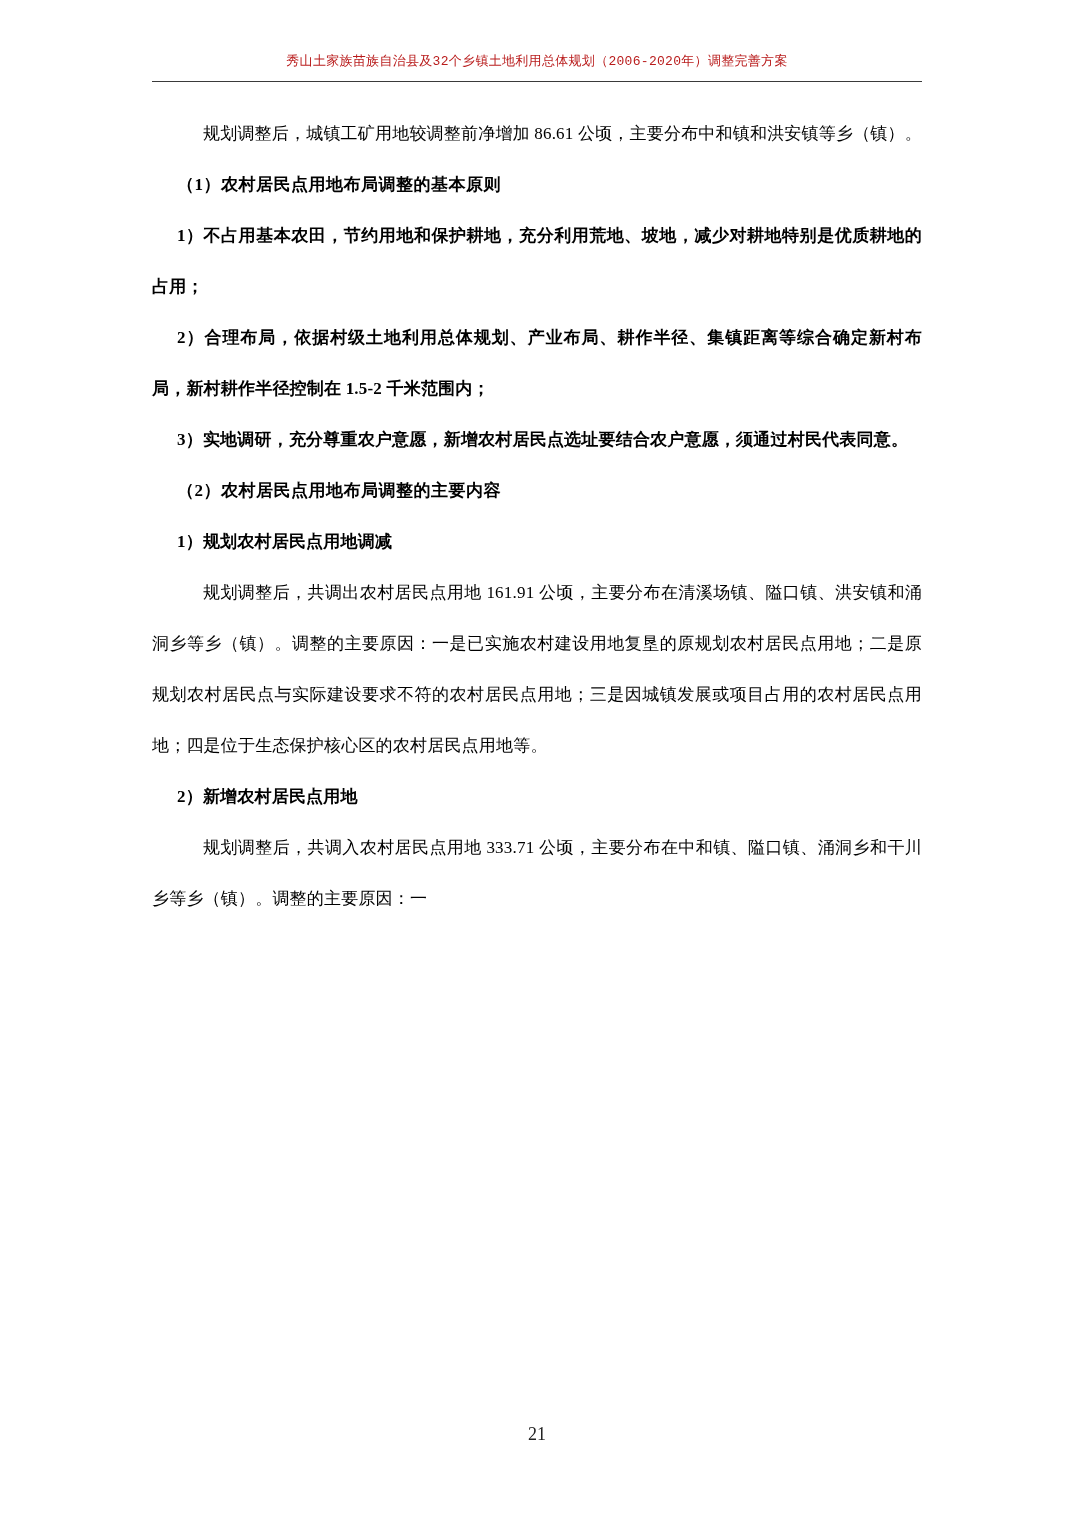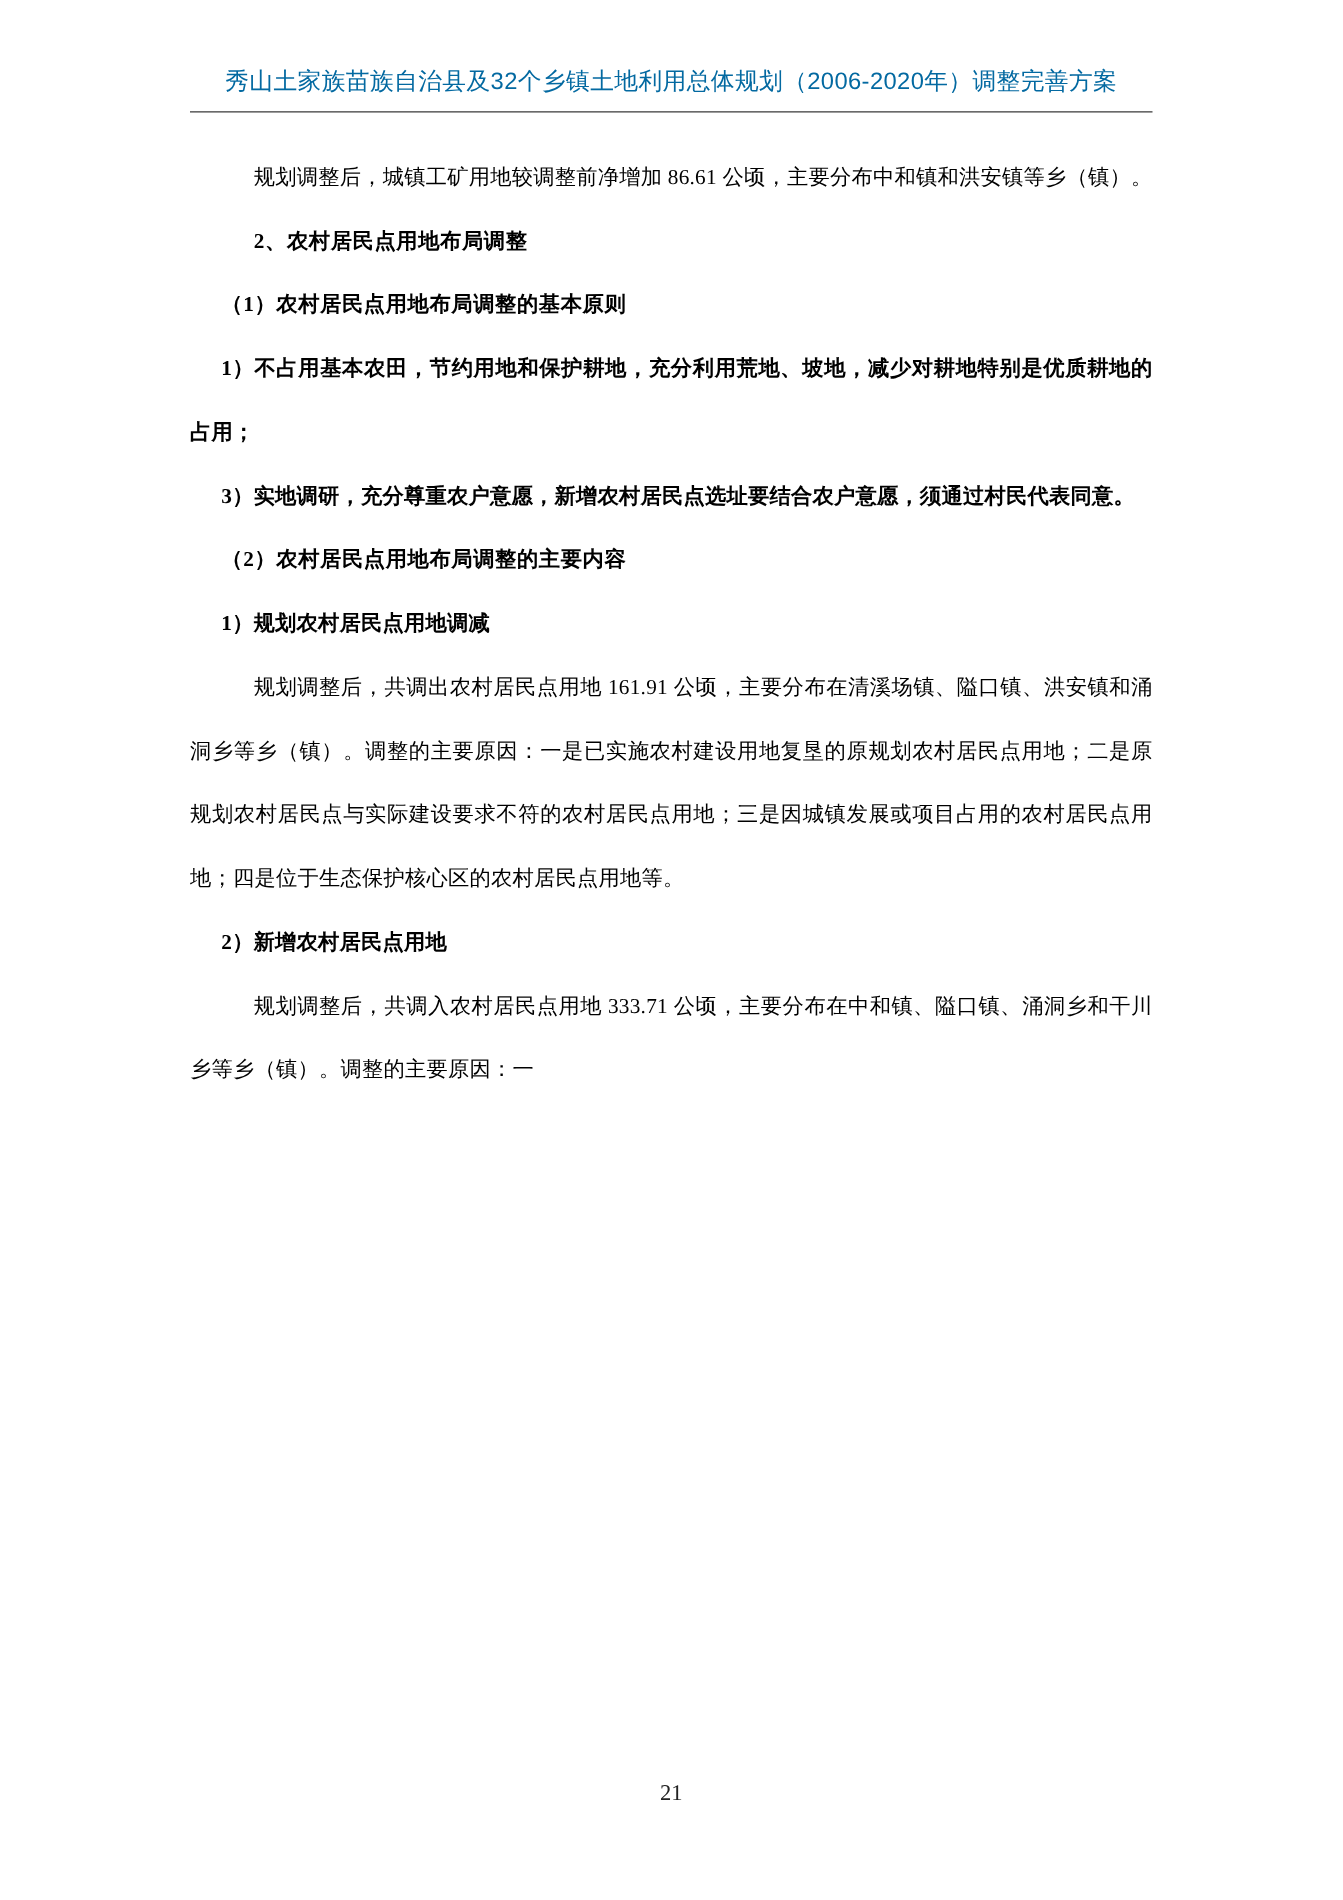--- a/index.html
+++ b/index.html
@@ -20,26 +20,26 @@
     box-sizing: border-box;
     overflow: hidden;
   }
   .page-inner {
     position: absolute;
     left: 152px;
     top: 52px;
     width: 770px;
   }
   .header-text {
-    font-size: 19px;
+    font-size: 13px;
     letter-spacing: 0.3px;
     text-align: center;
-    color: #0369a1;
+    color: #b91c1c;
     white-space: nowrap;
-    font-family: Liberation Sans, sans-serif;
+    font-family: Liberation Mono, monospace;
   }
   .header-rule {
     margin-top: 11px;
     border-bottom: 1.2px solid #3a3a3a;
     width: 100%;
   }
   .body-block {
     margin-top: 26px;
   }
   p {
@@ -82,23 +82,23 @@
 
 <div class="page">
 
   <div class="page-inner">
 
     <div class="header-text">秀山土家族苗族自治县及32个乡镇土地利用总体规划（2006-2020年）调整完善方案</div>
     <div class="header-rule"></div>
 
     <div class="body-block">
       <p class="indent">规划调整后，城镇工矿用地较调整前净增加 86.61 公顷，主要分布中和镇和洪安镇等乡（镇）。</p>
-      <p class="heading">2、农村居民点用地布局调整</p>
       <p class="subheading">（1）农村居民点用地布局调整的基本原则</p>
       <p class="indent-small">1）不占用基本农田，节约用地和保护耕地，充分利用荒地、坡地，减少对耕地特别是优质耕地的占用；</p>
+      <p class="indent-small">2）合理布局，依据村级土地利用总体规划、产业布局、耕作半径、集镇距离等综合确定新村布局，新村耕作半径控制在 1.5-2 千米范围内；</p>
       <p class="indent-small">3）实地调研，充分尊重农户意愿，新增农村居民点选址要结合农户意愿，须通过村民代表同意。</p>
       <p class="subheading">（2）农村居民点用地布局调整的主要内容</p>
       <p class="indent-small">1）规划农村居民点用地调减</p>
       <p class="indent">规划调整后，共调出农村居民点用地 161.91 公顷，主要分布在清溪场镇、隘口镇、洪安镇和涌洞乡等乡（镇）。调整的主要原因：一是已实施农村建设用地复垦的原规划农村居民点用地；二是原规划农村居民点与实际建设要求不符的农村居民点用地；三是因城镇发展或项目占用的农村居民点用地；四是位于生态保护核心区的农村居民点用地等。</p>
       <p class="indent-small">2）新增农村居民点用地</p>
       <p class="indent">规划调整后，共调入农村居民点用地 333.71 公顷，主要分布在中和镇、隘口镇、涌洞乡和干川乡等乡（镇）。调整的主要原因：一</p>
     </div>
 
   </div>
 

